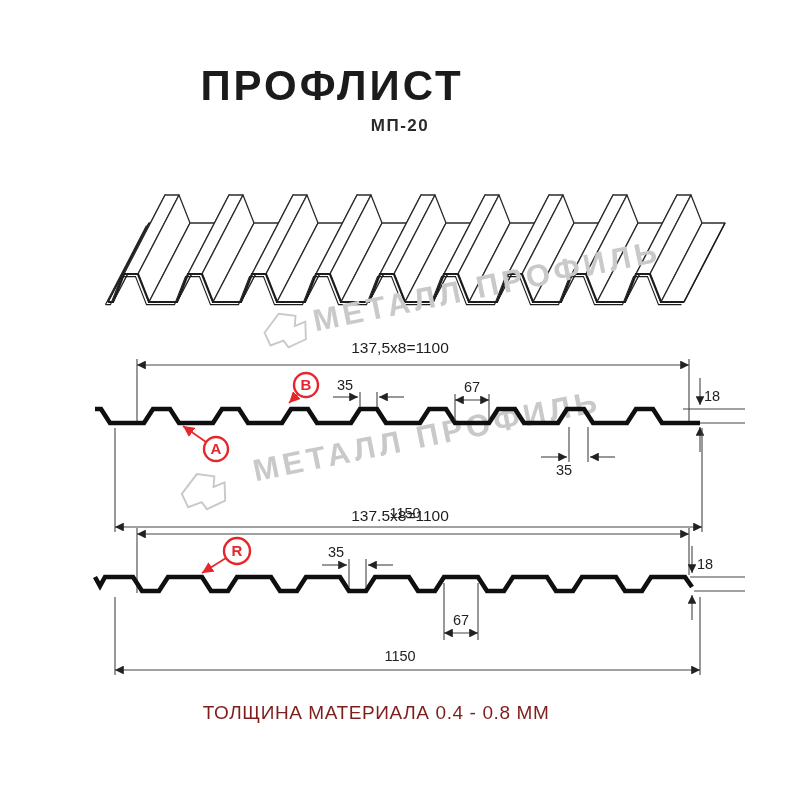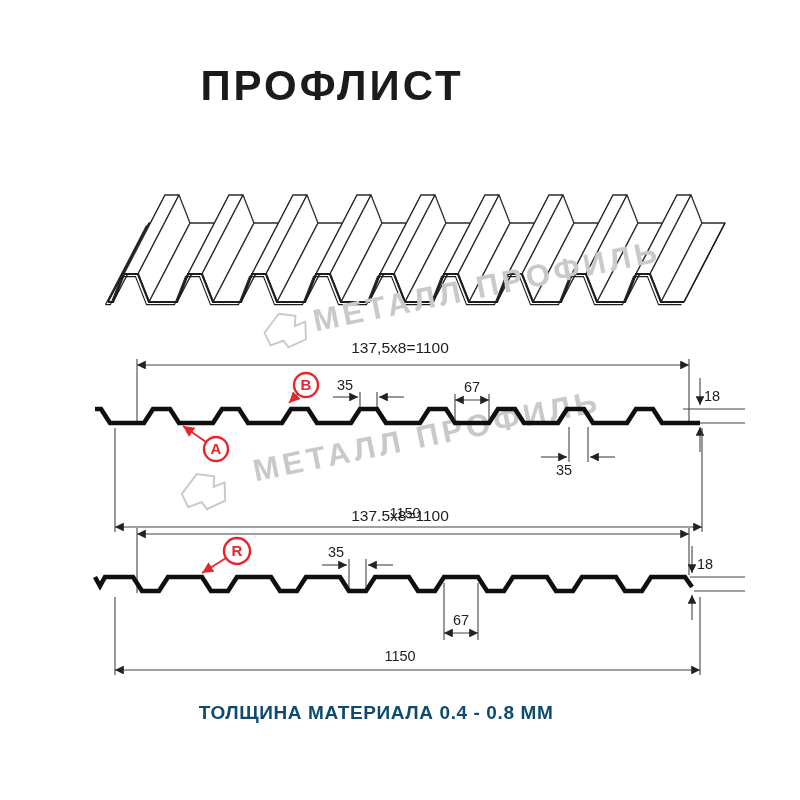--- a/index.html
+++ b/index.html
@@ -4,21 +4,21 @@
 <style>
   :root{ --accent:#e5262b; --line:#1d1d1d; --dim:#444444; --wm:#c9c9c9; }
   html,body{margin:0;padding:0;background:#ffffff;}
   #stage{position:relative;width:800px;height:800px;background:#fff;overflow:hidden;
          font-family:"Liberation Sans", sans-serif;}
   .title{position:absolute;left:0;top:62px;width:664px;text-align:center;
          font-size:42px;font-weight:800;letter-spacing:3px;color:#1b1b1d;margin:0;}
   .subtitle{position:absolute;left:0;top:116px;width:800px;text-align:center;
          font-size:17px;font-weight:600;letter-spacing:1.5px;color:#2a2a2a;}
   .footer{position:absolute;left:0;top:702px;width:752px;text-align:center;
-         font-size:19px;font-weight:700;letter-spacing:0.6px;color:#0c4a6e;}
+         font-size:19px;font-weight:400;letter-spacing:0.6px;color:#7f1d1d;}
   svg{position:absolute;overflow:visible;}
   #sheet3d{left:0;top:185px;z-index:1;}
   .wm{position:absolute;z-index:2;pointer-events:none;}
   .wm-text{position:absolute;display:inline-block;white-space:nowrap;
          font-weight:700;font-size:31px;letter-spacing:4px;color:var(--wm);
          transform:rotate(-11.5deg);transform-origin:left top;}
   .wm-logo{position:absolute;transform:rotate(-10deg);}
   #diag1{left:0;top:335px;z-index:3;}
   #diag2{left:0;top:505px;z-index:3;}
   .dimtxt{font-size:14.5px;fill:#222;}
@@ -28,20 +28,21 @@
   .prof{stroke:#0f0f0f;stroke-width:4.6;fill:none;stroke-linejoin:miter;}
   .red{stroke:var(--accent);stroke-width:1.6;fill:none;}
   .redcirc{stroke:var(--accent);stroke-width:2.4;fill:#fff;}
 </style>
 </head>
 <body>
 
 <div id="stage">
 
   <h1 class="title">ПРОФЛИСТ</h1>
+  <div class="subtitle">МП-20</div>
 
   <svg id="sheet3d" width="800" height="155" viewBox="0 0 800 155">
       <polygon points="108,117 113,117 154,38 149,38" fill="#fff" stroke="#2b2b2b" stroke-width="1.3" stroke-linejoin="round"></polygon>
       <polygon points="113,117 124,89 165,10 154,38" fill="#fff" stroke="#2b2b2b" stroke-width="1.3" stroke-linejoin="round"></polygon>
       <polygon points="124,89 138,89 179,10 165,10" fill="#fff" stroke="#2b2b2b" stroke-width="1.3" stroke-linejoin="round"></polygon>
       <polygon points="138,89 149,117 190,38 179,10" fill="#fff" stroke="#2b2b2b" stroke-width="1.3" stroke-linejoin="round"></polygon>
       <polygon points="149,117 177,117 218,38 190,38" fill="#fff" stroke="#2b2b2b" stroke-width="1.3" stroke-linejoin="round"></polygon>
       <polygon points="177,117 188,89 229,10 218,38" fill="#fff" stroke="#2b2b2b" stroke-width="1.3" stroke-linejoin="round"></polygon>
       <polygon points="188,89 202,89 243,10 229,10" fill="#fff" stroke="#2b2b2b" stroke-width="1.3" stroke-linejoin="round"></polygon>
       <polygon points="202,89 213,117 254,38 243,10" fill="#fff" stroke="#2b2b2b" stroke-width="1.3" stroke-linejoin="round"></polygon>

